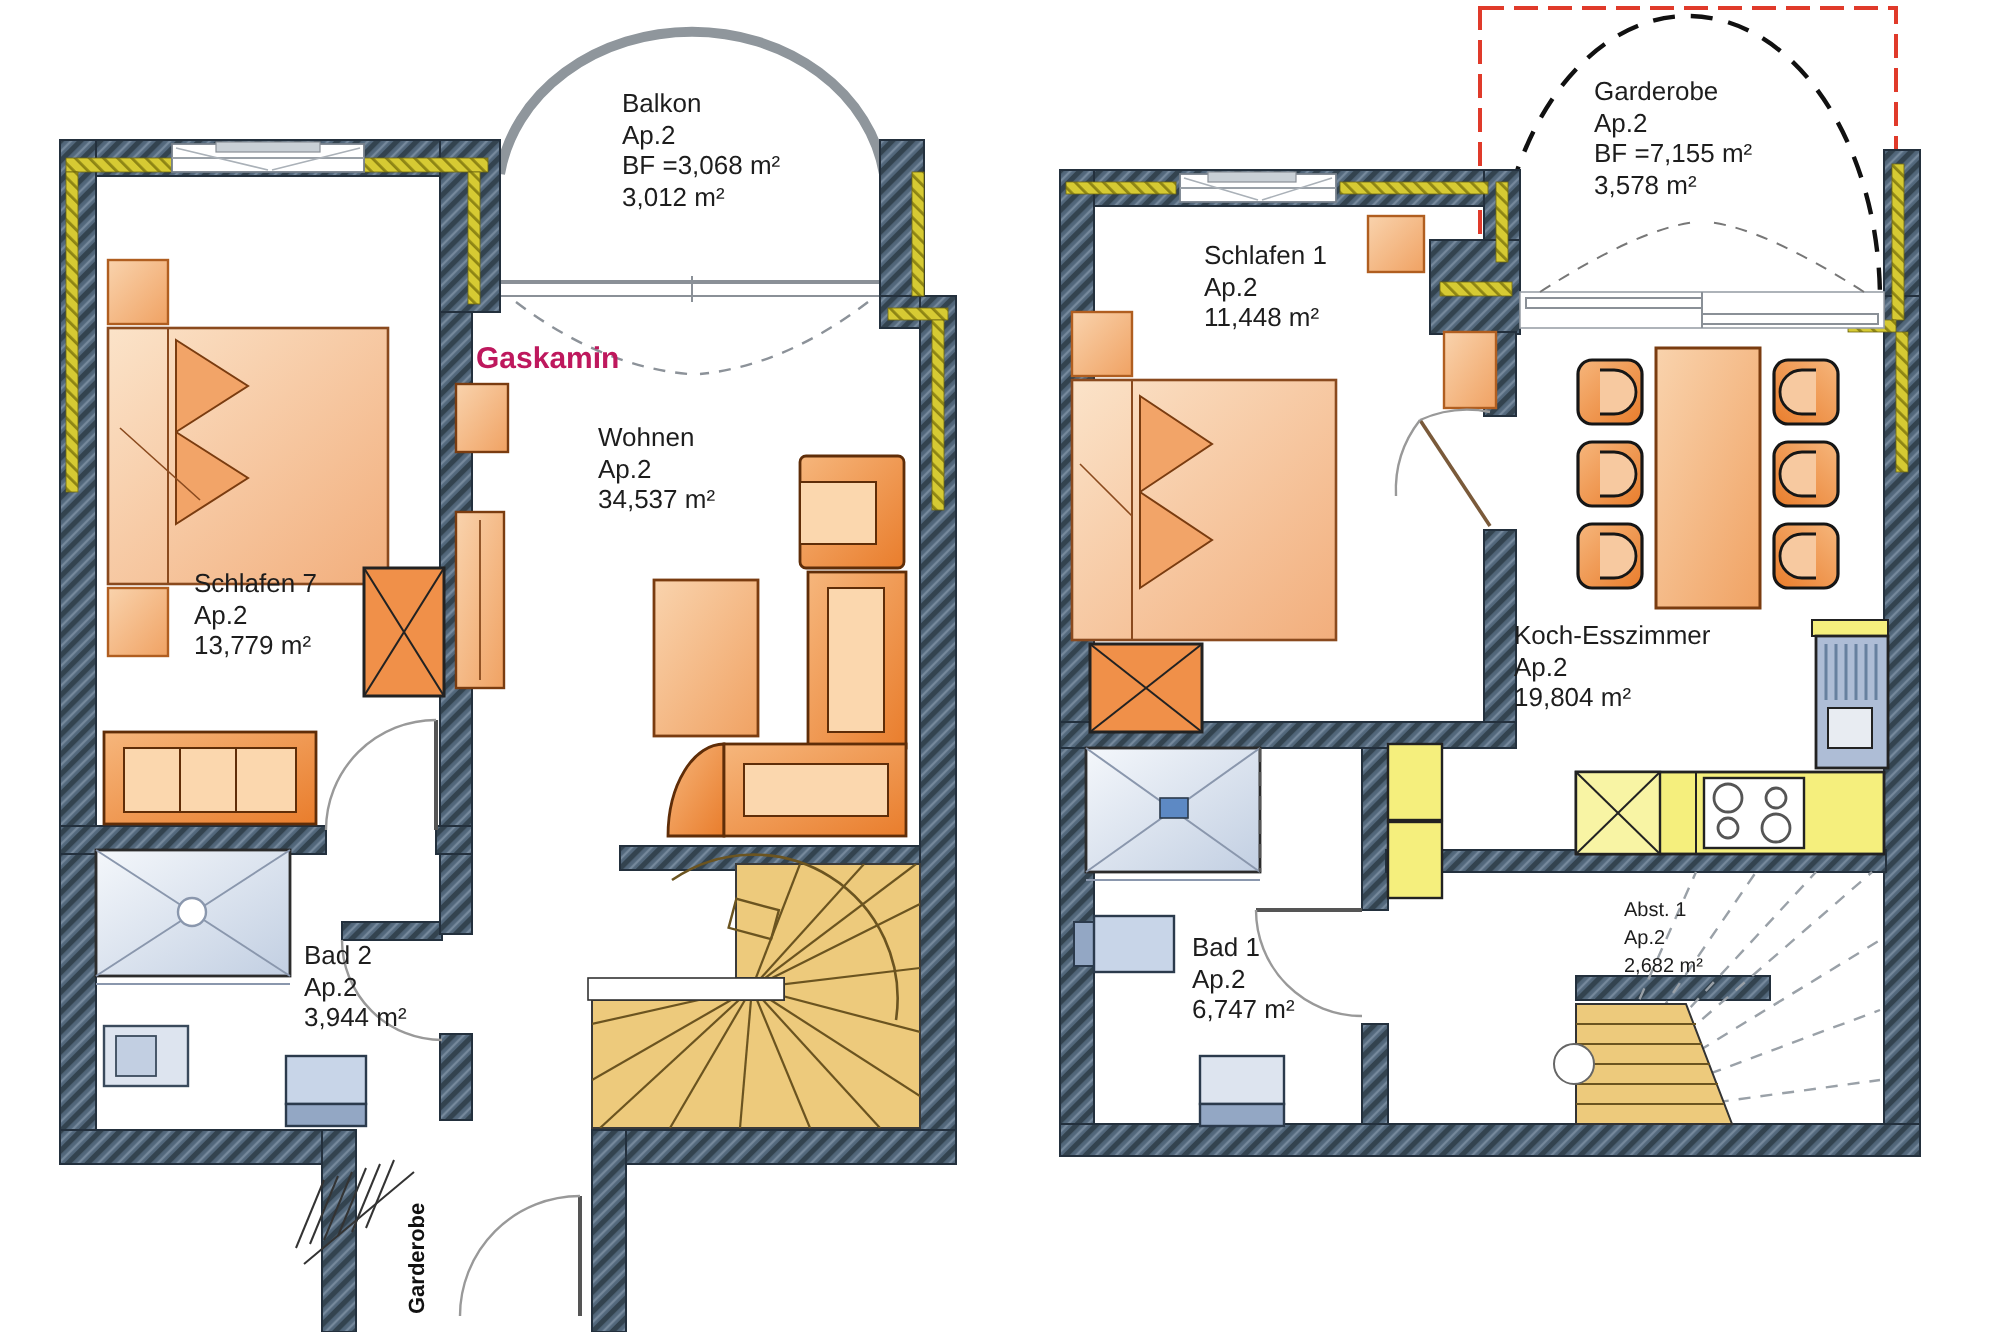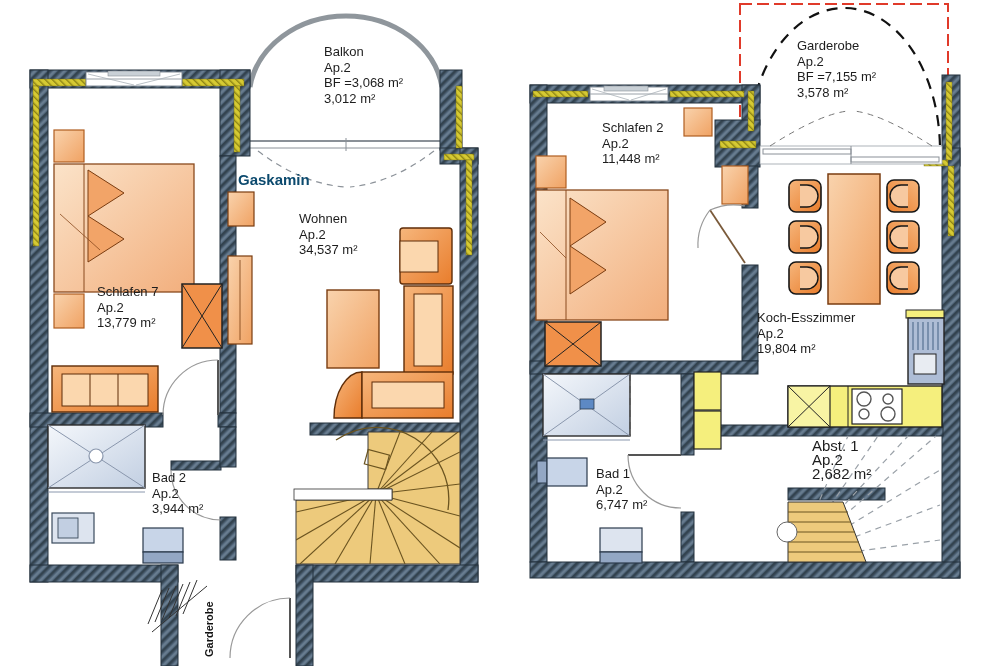--- a/index.html
+++ b/index.html
@@ -2,22 +2,22 @@
 <html><head>
 <meta charset="utf-8">
 <style>
   html,body{margin:0;padding:0;background:#ffffff;}
   #stage{position:relative;width:1000px;height:666px;background:#fff;overflow:hidden;
          font-family:"Liberation Sans",sans-serif;}
   #plan-svg{position:absolute;left:0;top:0;}
   .lbl{position:absolute;font:13px/15.5px "Liberation Sans",sans-serif;color:#1d1d1d;
        white-space:nowrap;}
   .lbl div{white-space:nowrap;}
-  .bold15{font:bold 15px/17px "Liberation Sans",sans-serif;color:#0c4a6e;}
-  .sm{font-size:15px;line-height:14px;}
+  .bold15{font:bold 15px/17px "Liberation Sans",sans-serif;color:#be185d;}
+  .sm{font-size:10px;line-height:14px;margin-top:10px;}
   .gard{font:600 11px/13px "Liberation Sans",sans-serif;color:#111;
         transform:rotate(-90deg);transform-origin:left top;}
 </style>
 </head>
 <body>
 
 <div id="stage">
 
 <svg id="plan-svg" width="1000" height="666" viewBox="0 0 1000 666">
   <defs>
@@ -356,21 +356,21 @@
             <line x1="788" y1="522" x2="851" y2="522"></line>
         <line x1="788" y1="532" x2="855" y2="532"></line>
             <line x1="788" y1="542" x2="859" y2="542"></line>
         <line x1="788" y1="552" x2="862" y2="552"></line>
       </g>
       <circle cx="787" cy="532" r="10" fill="#fff" stroke="#666" stroke-width="1"></circle>
     </g>
   </g>
 </svg>
 
-<div class="lbl" style="left:324px;top:44px">
+<div class="lbl" style="left:311px;top:44px">
   <div>Balkon</div>
   <div>Ap.2</div>
   <div>BF =3,068 m²</div>
   <div>3,012 m²</div>
 </div>
 
 <div class="lbl bold15" style="left:238px;top:171px">Gaskamin</div>
 
 <div class="lbl" style="left:299px;top:211px">
   <div>Wohnen</div>
@@ -393,21 +393,21 @@
 <div class="lbl gard" style="left:203px;top:657px">Garderobe</div>
 
 <div class="lbl" style="left:797px;top:38px">
   <div>Garderobe</div>
   <div>Ap.2</div>
   <div>BF =7,155 m²</div>
   <div>3,578 m²</div>
 </div>
 
 <div class="lbl" style="left:602px;top:120px">
-  <div>Schlafen 2</div>
+  <div>Schlafen 1</div>
   <div>Ap.2</div>
   <div>11,448 m²</div>
 </div>
 
 <div class="lbl" style="left:757px;top:310px">
   <div>Koch-Esszimmer</div>
   <div>Ap.2</div>
   <div>19,804 m²</div>
 </div>
 

